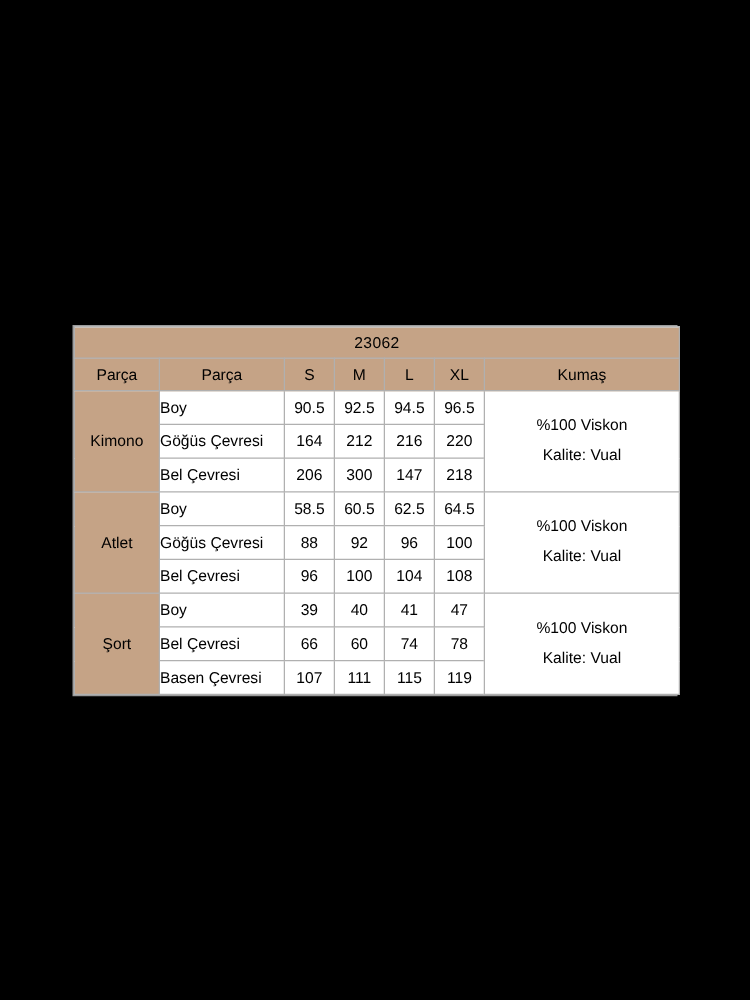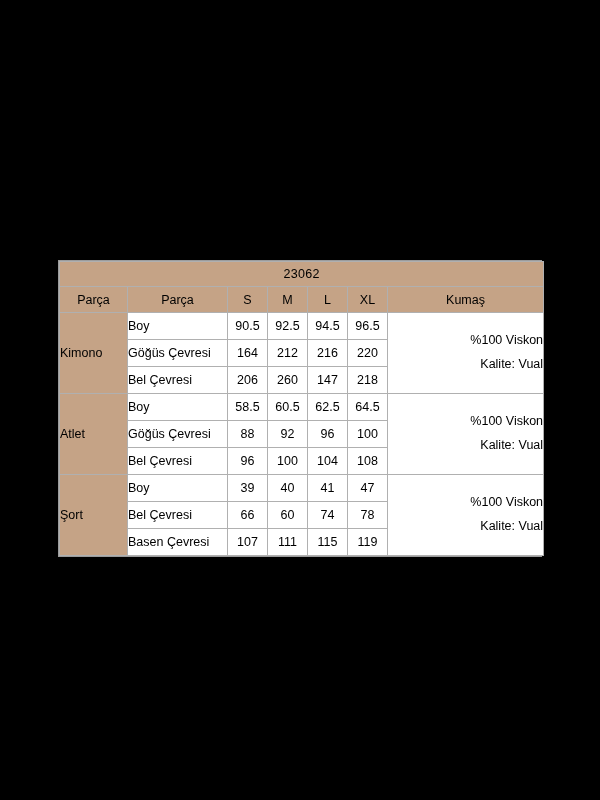--- a/index.html
+++ b/index.html
@@ -55,37 +55,38 @@
     text-align: center;
     font-weight: bold;
     font-size: 13px;
     height: 25px;
     color: #2a2018;
     margin-left: 40px;
   }
   .hdr.left-hdr { }
   .part-cell {
     background: #c5a386;
+    text-align: center;
     font-weight: bold;
     font-size: 13px;
     color: #2a2018;
   }
   .measure-cell {
     text-align: left;
     padding-left: 8px;
     height: 26px;
     font-size: 12.5px;
   }
   .val-cell {
     text-align: center;
     height: 26px;
     font-size: 12.5px;
   }
   .fabric-cell {
-    text-align: right;
+    text-align: center;
     padding-left: 10px;
     font-size: 12.5px;
     line-height: 1.9;
     margin-top: 40px;
   }
   .fabric-cell div { white-space: nowrap; }
   
   col.c-part   { width: 68px; }
   col.c-meas   { width: 100px; }
   col.c-size   { width: 40px; }
@@ -135,21 +136,21 @@
         <tr>
           <td class="measure-cell">Göğüs Çevresi</td>
           <td class="val-cell">164</td>
           <td class="val-cell">212</td>
           <td class="val-cell">216</td>
           <td class="val-cell">220</td>
         </tr>
         <tr>
           <td class="measure-cell">Bel Çevresi</td>
           <td class="val-cell">206</td>
-          <td class="val-cell">260</td>
+          <td class="val-cell">300</td>
           <td class="val-cell">147</td>
           <td class="val-cell">218</td>
         </tr>
 
         <tr>
           <td class="part-cell" rowspan="3">Atlet</td>
           <td class="measure-cell">Boy</td>
           <td class="val-cell">58.5</td>
           <td class="val-cell">60.5</td>
           <td class="val-cell">62.5</td>

